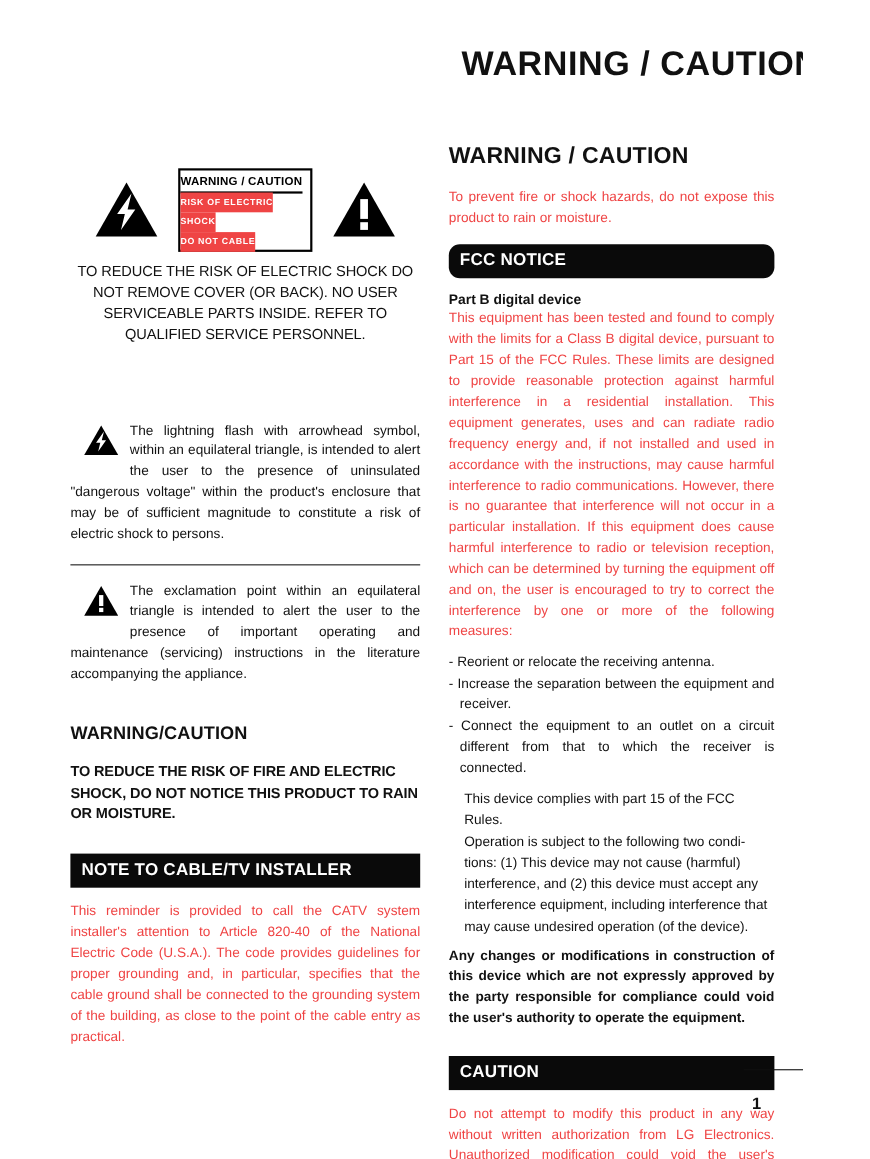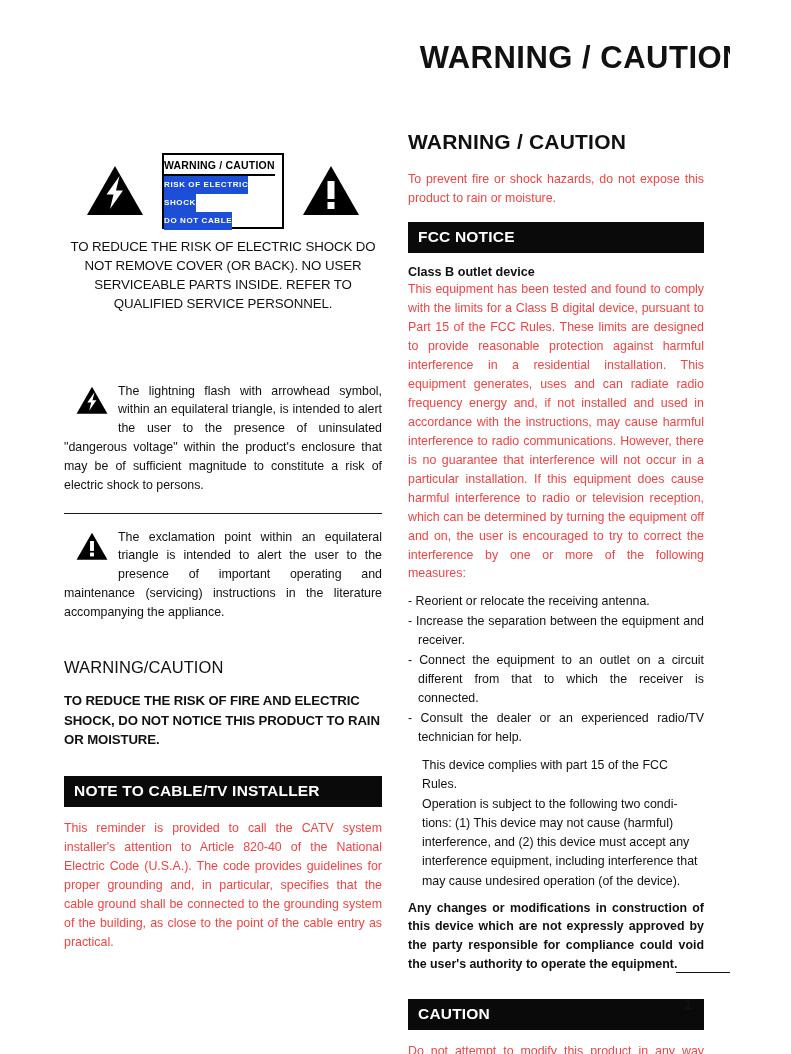--- a/index.html
+++ b/index.html
@@ -65,21 +65,21 @@
   .warnbox-top {
     text-align: center;
     font-size: 10.5px;
     font-weight: bold;
     letter-spacing: 0.2px;
     padding: 3px 0 3px;
     color: #000;
     border-bottom: 2px solid #000;
   }
   .warnbox-bot {
-    background: #1d4ed8;
+    background: #ef4444;
     color: #fff;
     text-align: center;
     font-size: 8px;
     font-weight: bold;
     letter-spacing: 0.6px;
     line-height: 1.45;
     padding: 4px 0 5px;
   }
 
   
@@ -112,21 +112,21 @@
   .divider {
     border: 0;
     border-top: 1.2px solid #1a1a1a;
     margin: 18px 0 14px 0;
     width: 100%;
   }
 
   
   .sub-head {
     font-size: 16.5px;
-    font-weight: normal;
+    font-weight: bold;
     letter-spacing: 0.1px;
     margin: 36px 0 14px 0;
   }
   .caps-para {
     font-size: 13.2px;
     font-weight: bold;
     line-height: 1.5;
     letter-spacing: -0.1px;
     margin: 0;
   }
@@ -134,21 +134,21 @@
   
   .barhead {
     background: #0a0a0a;
     color: #ffffff;
     font-size: 15.5px;
     font-weight: bold;
     letter-spacing: 0.2px;
     padding: 6px 0 7px 10px;
     margin: 26px 0 12px 0;
   }
-  .barhead.tight { margin-top: 14px; }
+  .barhead.tight { margin-top: 14px; border-radius: 10px; }
 
   .body-para {
     font-size: 12.4px;
     line-height: 1.53;
     text-align: justify;
     margin: 0 0 9px 0;
     color: #ef4444;
   }
   .body-para:last-child { margin-bottom: 0; }
 
@@ -279,28 +279,27 @@
 
   </div>
 
   <div class="col-right">
 
     <div class="rc-title">WARNING / CAUTION</div>
     <p class="body-para">To prevent fire or shock hazards, do not expose this product to rain or moisture.</p>
 
     <div class="barhead tight">FCC NOTICE</div>
 
-    <div class="sm-head">Class B outlet device</div>
+    <div class="sm-head">Part B digital device</div>
     <p class="body-para">This equipment has been tested and found to comply with the limits for a Class B digital device, pursuant to Part 15 of the FCC Rules. These limits are designed to provide reasonable protection against harmful interference in a residential installation. This equipment generates, uses and can radiate radio frequency energy and, if not installed and used in accordance with the instructions, may cause harmful interference to radio communications. However, there is no guarantee that interference will not occur in a particular installation. If this equipment does cause harmful interference to radio or television reception, which can be determined by turning the equipment off and on, the user is encouraged to try to correct the interference by one or more of the following measures:</p>
 
     <ul class="bullets">
       <li>- Reorient or relocate the receiving antenna.</li>
       <li>- Increase the separation between the equipment and receiver.</li>
       <li>- Connect the equipment to an outlet on a circuit different from that to which the receiver is connected.</li>
-      <li>- Consult the dealer or an experienced radio/TV technician for help.</li>
     </ul>
 
     <div class="indent-block">
       <p>This device complies with part 15 of the FCC Rules.</p>
       <p>Operation is subject to the following two condi-</p>
       <p>tions: (1) This device may not cause (harmful)</p>
       <p>interference, and (2) this device must accept any</p>
       <p>interference equipment, including interference that</p>
       <p>may cause undesired operation (of the device).</p>
     </div>

